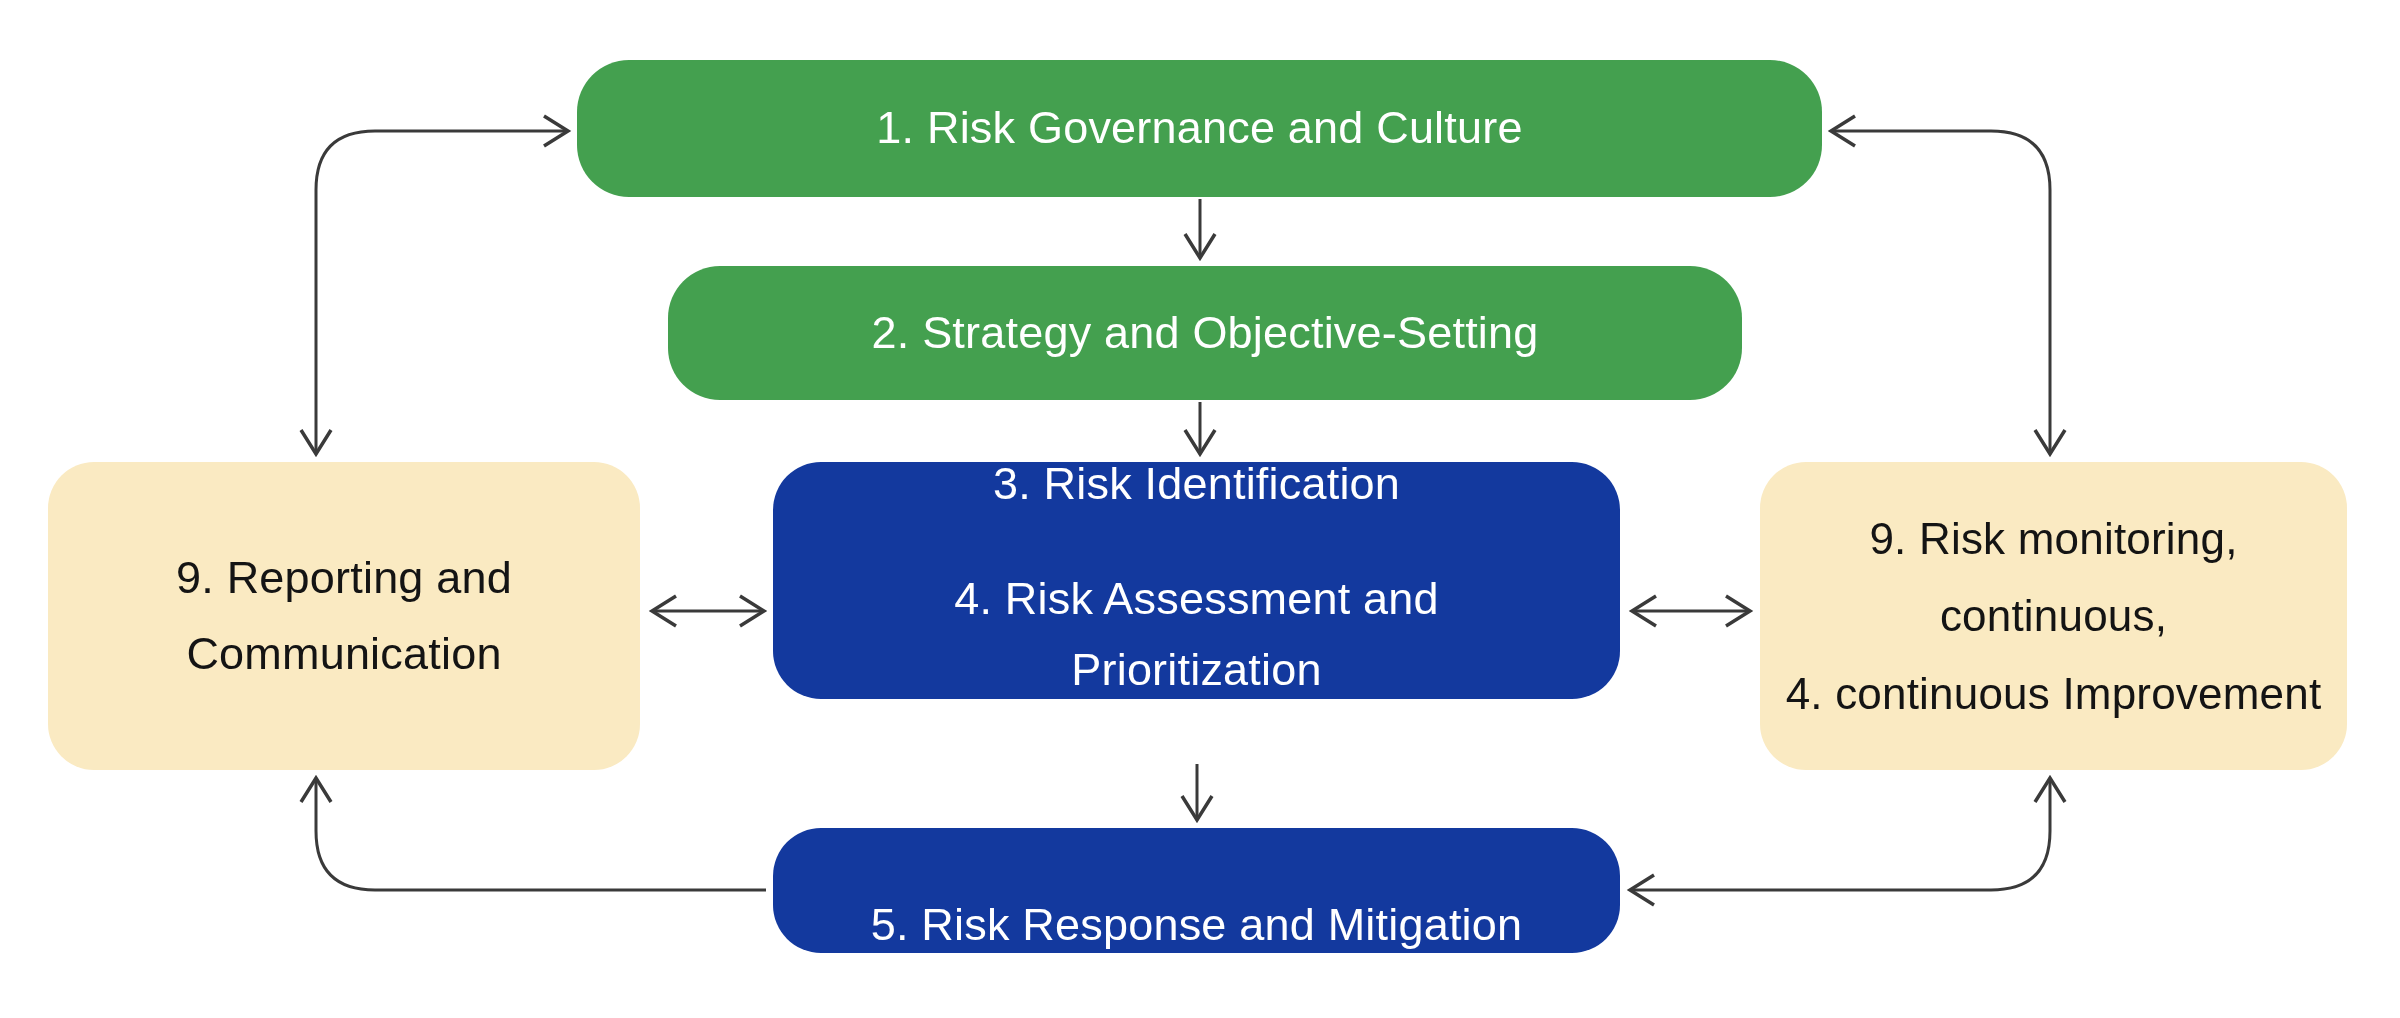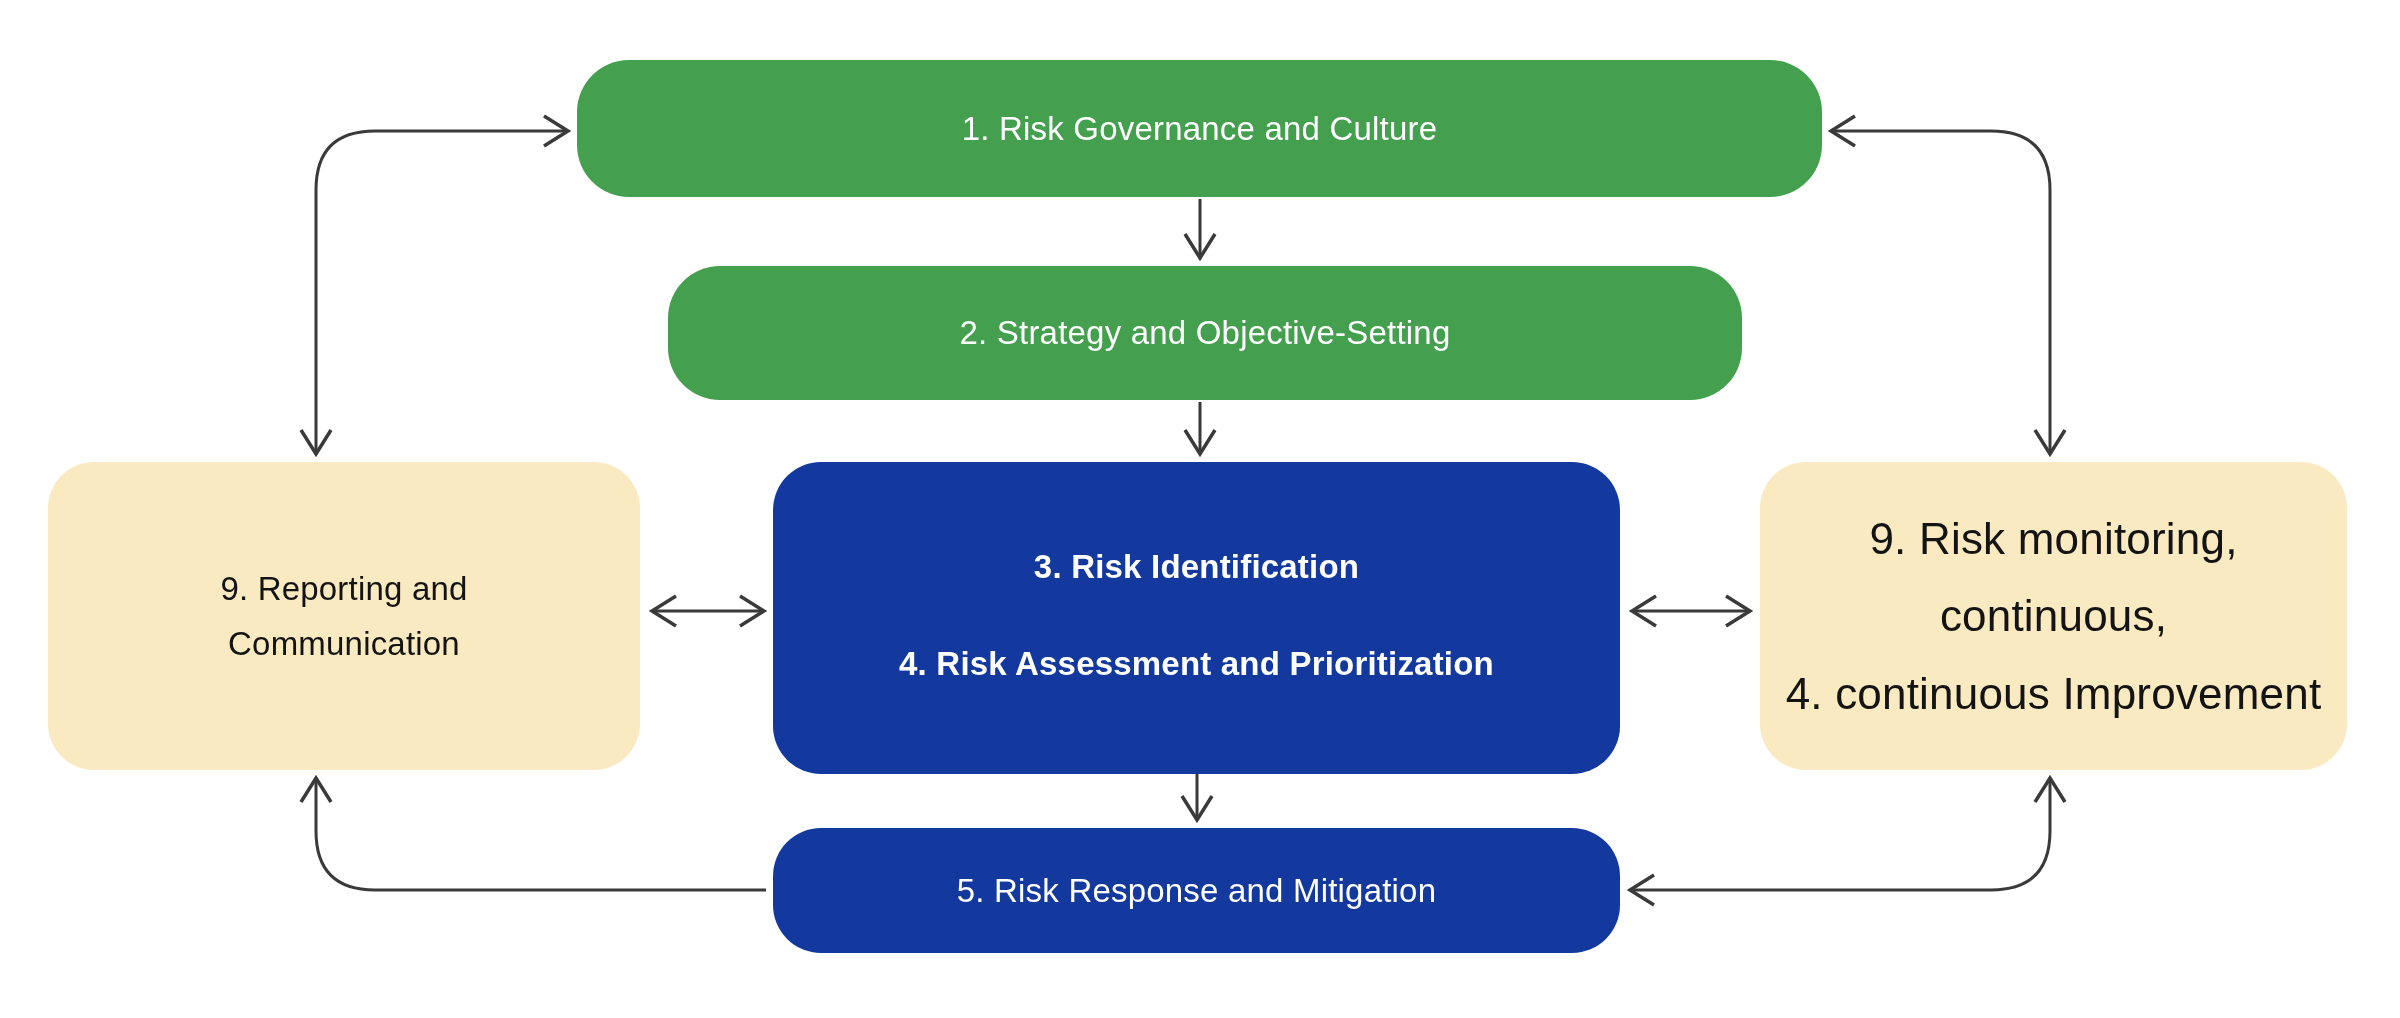--- a/index.html
+++ b/index.html
@@ -16,43 +16,43 @@
     overflow: hidden;
   }
   .node {
     position: absolute;
     display: flex;
     flex-direction: column;
     align-items: center;
     justify-content: center;
     text-align: center;
     box-sizing: border-box;
-    font-size: 33px;
+    font-size: 45px;
     line-height: 1.25;
     letter-spacing: 0.2px;
   }
   .node.green {
     background: #44A04F;
     color: #ffffff;
     border-radius: 52px;
   }
   .node.blue {
     background: #13399E;
     color: #ffffff;
     border-radius: 48px;
   }
   .node.cream {
     background: #FAEAC2;
     color: #141414;
     border-radius: 46px;
   }
   #node-1 { left: 577px; top: 60px;  width: 1245px; height: 137px; }
   #node-2 { left: 668px; top: 266px; width: 1074px; height: 134px; }
-  #node-34 { left: 773px; top: 462px; width: 847px; height: 312px; padding: 16px 80px; font-weight: bold; }
-  #node-5 { left: 773px; top: 828px; width: 847px; height: 125px; }
+  #node-34 { left: 773px; top: 462px; width: 847px; height: 237px; padding: 16px 80px; }
+  #node-5 { left: 773px; top: 828px; width: 847px; height: 125px; justify-content: flex-end; }
   #node-8 { left: 48px;  top: 462px; width: 592px; height: 308px; padding: 0 60px; line-height: 1.68; }
   #node-67 { left: 1760px; top: 462px; width: 587px; height: 308px; font-size: 44px; line-height: 1.76; }
   #node-34 .para-1 { margin: 0 0 50px 0; }
   #node-34 .para-2 { margin: 0; line-height: 1.58; }
   .node p { margin: 0; }
   #connector-layer {
     position: absolute;
     left: 0; top: 0;
     width: 2400px;
     height: 1018px;

